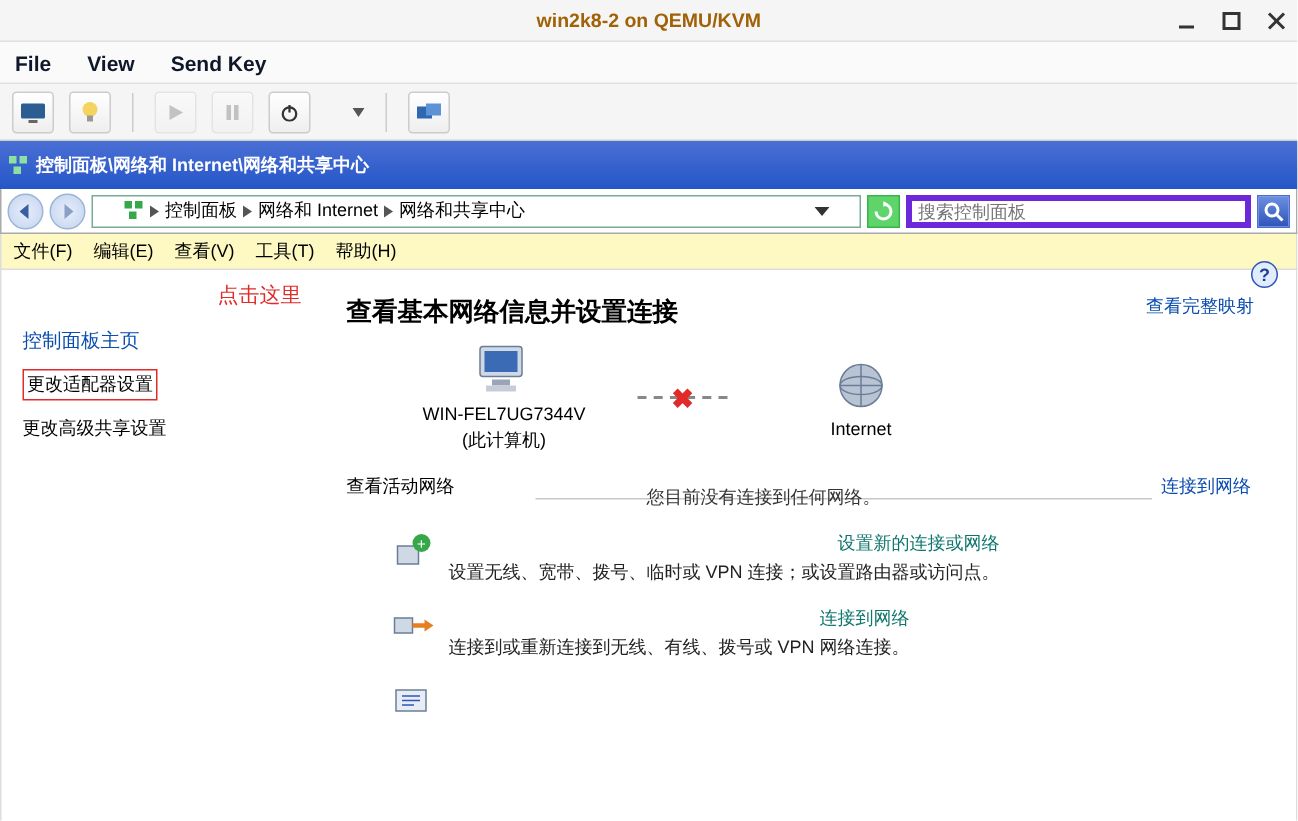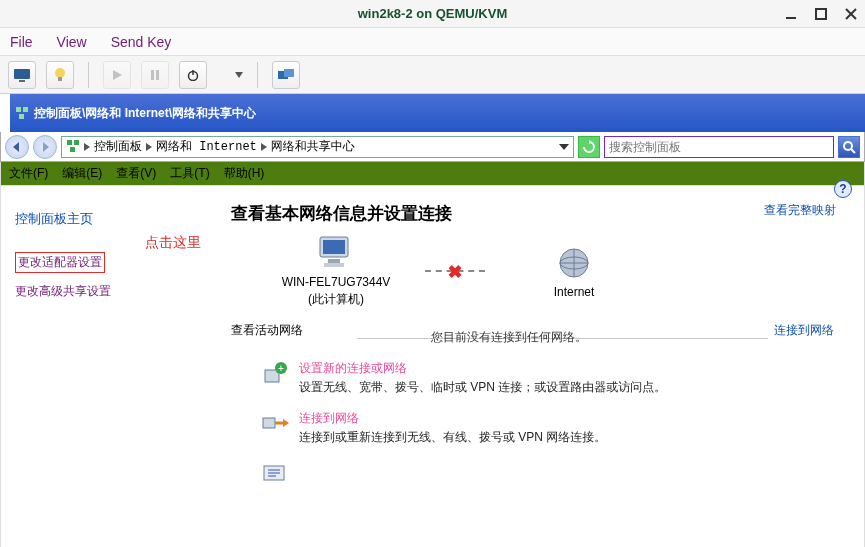--- a/index.html
+++ b/index.html
@@ -15,72 +15,71 @@
   }
   .vm-titlebar {
     height: 28px;
     background: #f5f5f5;
     display: flex;
     align-items: center;
     justify-content: center;
     position: relative;
     border-bottom: 1px solid #e0e0e0;
   }
-  .vm-title { font-weight: bold; font-size: 13px; color: #14532d; }
+  .vm-title { font-weight: bold; font-size: 13px; color: #a16207; }
   .vm-controls { position: absolute; right: 6px; display: flex; gap: 14px; }
   .vm-control-btn { width: 16px; height: 16px; cursor: pointer; display: flex; align-items: center; justify-content: center; }
   .vm-menubar { height: 28px; background: #fafafa; display: flex; align-items: center; padding: 0 6px; gap: 16px; border-bottom: 1px solid #e0e0e0; }
-  .vm-menuitem { color: #701a75; font-size: 14px; cursor: pointer; padding: 2px 4px; }
+  .vm-menuitem { color: #0f172a; font-size: 14px; cursor: pointer; padding: 2px 4px; font-weight: bold; }
   .vm-toolbar { height: 38px; background: #f5f5f5; display: flex; align-items: center; padding: 0 8px; gap: 10px; border-bottom: 1px solid #d0d0d0; }
   .vm-tool-btn { width: 28px; height: 28px; border: 1px solid #ccc; border-radius: 3px; background: linear-gradient(#fff,#eee); display:flex; align-items:center; justify-content:center; cursor:pointer; }
   .vm-tool-btn.disabled { opacity: 0.4; cursor: default; }
   .vm-divider { width: 1px; height: 26px; background: #ccc; margin: 0 4px; }
   .win-titlebar {
-    height: 38px;
+    height: 20px;
     background: linear-gradient(#4a6fd4,#2556c7);
     display: flex; align-items: center;
     color: #fff; font-weight: bold; font-size: 12px;
-    padding: 4px 4px;
-    margin-left: 10px;
+    padding: 16px 4px;
   }
   .win-titlebar .title-icon { width:16px; height:16px; margin-right:4px; display:flex; align-items:center; justify-content:center; }
   .addr-row { height: 30px; border: 1px solid #aaa; border-top:none; background: #fff; display:flex; align-items:center; padding: 2px 4px; gap: 4px; }
   .nav-btn { width:24px; height:24px; border:1px solid #9bb5d8; border-radius:50%; background: radial-gradient(#e8eefb,#c3d3ee); display:flex; align-items:center; justify-content:center; cursor:pointer; }
-  .addr-bar { flex: 1; height: 22px; border:1px solid #7a9; background:#fff; display:flex; align-items:center; padding: 0 4px; gap: 2px; font-family: Liberation Mono, monospace; }
+  .addr-bar { flex: 1; height: 22px; border:1px solid #7a9; background:#fff; display:flex; align-items:center; padding: 0 20px; gap: 2px; }
   .addr-bar .aicon { width:16px; height:16px; }
   .addr-crumb { color:#000; padding: 0 2px; cursor:pointer; }
   .refresh-btn { width:22px; height:22px; border:1px solid #39b54a; background:#5fd46b; display:flex; align-items:center; justify-content:center; cursor:pointer; }
-  .search-box { width:230px; height:22px; border:1px solid #6d28d9; display:flex; align-items:center; }
+  .search-box { width:230px; height:22px; border:4px solid #6d28d9; display:flex; align-items:center; }
   .search-box input { border:none; outline:none; width:100%; padding: 0 4px; font-size:12px; background:transparent; }
   .search-btn { width:22px; height:22px; border:1px solid #4a6fd4; background: linear-gradient(#6b8fe0,#2e55b9); display:flex; align-items:center; justify-content:center; cursor:pointer; }
-  .menu-row { height: 24px; background:#4d7c0f; border: 1px solid #ddd; border-top:none; display:flex; align-items:center; padding: 0 8px; gap: 14px; }
+  .menu-row { height: 24px; background:#fef9c3; border: 1px solid #ddd; border-top:none; display:flex; align-items:center; padding: 0 8px; gap: 14px; }
   .menu-row span { cursor:pointer; }
   .content { display:flex; height: calc(100% - 28px - 28px - 38px - 22px - 30px - 24px); border:1px solid #ddd; border-top:none; background:#fff; }
   .left-pane { width: 220px; padding: 12px 14px; }
-  .left-link { color:#701a75; cursor:pointer; margin: 10px 0; display:block; }
+  .left-link { color:#000000; cursor:pointer; margin: 10px 0; display:block; }
   .left-link.home { color:#0b4caf; font-size:13px; }
   .annot { color:#e12a2a; font-size:14px; }
   .red-box { border:1px solid #e12a2a; padding:1px 2px; display:inline-block; }
   .right-pane { flex:1; padding: 10px 30px 10px 10px; position: relative; }
   .heading { font-weight:bold; font-size:17px; margin: 6px 0 8px 0; }
   .map-link { color:#0b4caf; position:absolute; right:28px; top:16px; cursor:pointer; }
   .help-q { position:absolute; right:12px; top:-6px; width:18px; height:18px; border:1px solid #2e55b9; border-radius:50%; background:#e2ecff; color:#1b3f8f; display:flex; align-items:center; justify-content:center; font-weight:bold; cursor:pointer; }
   .net-row { display:flex; align-items:center; gap: 24px; margin: 4px 0 4px 40px; }
   .net-item { display:flex; flex-direction:column; align-items:center; width:130px; }
   .net-item .lbl { text-align:center; margin-top:2px; font-size:12px; }
   .dashline { flex:0 0 60px; height: 0; border-top: 2px dashed #888; position:relative; }
   .dashline .x { position:absolute; left:50%; top:50%; transform:translate(-50%,-50%); color:#e12a2a; font-weight:bold; font-size:18px; }
   .section-row { display:flex; align-items:flex-end; margin-top:14px; }
   .section-label { width: 120px; font-weight:normal; }
   .section-line { flex:1; height:1px; background:#c8c8c8; margin:0 6px; }
   .row-text { color:#333; margin-left:200px; margin-top:-10px; }
   .connect-link { color:#0b4caf; position:absolute; right:28px; cursor:pointer; }
   .task { display:flex; gap:10px; margin: 14px 0 6px 30px; }
   .task-icon { width:28px; height:28px; }
-  .task-body .task-title { color:#ec4899; cursor:pointer; margin-bottom:2px; }
+  .task-body .task-title { color:#0f766e; cursor:pointer; margin-bottom:2px;text-align:right; }
   .task-body .task-desc { color:#222; }
   svg { display:block; }
   .triangle-r { width:0; height:0; border-top:4px solid transparent; border-bottom:4px solid transparent; border-left:6px solid #555; display:inline-block; }
 </style>
 </head>
 <body>
 
 <div class="vm-titlebar">
   <span class="vm-title">win2k8-2 on QEMU/KVM</span>
   <div class="vm-controls">
@@ -219,25 +218,25 @@
   <span>文件(F)</span>
   <span>编辑(E)</span>
   <span>查看(V)</span>
   <span>工具(T)</span>
   <span>帮助(H)</span>
 </div>
 
 <div class="content">
 
   <div class="left-pane">
+    <div style="text-align:right; margin-top:-4px; margin-right:6px;">
+      <span class="annot">点击这里</span>
+    </div>
     <div style="display:flex; align-items:baseline; gap:10px; margin-top:2px;">
       <span class="left-link home">控制面板主页</span>
-    </div>
-    <div style="text-align:right; margin-top:-4px; margin-right:6px;">
-      <span class="annot">点击这里</span>
     </div>
     <span class="red-box">
       <span class="left-link" style="margin:0">更改适配器设置</span>
     </span>
     <span class="left-link">更改高级共享设置</span>
   </div>
 
   <div class="right-pane">
     <div class="help-q">?</div>
     <div class="heading">查看基本网络信息并设置连接</div>

